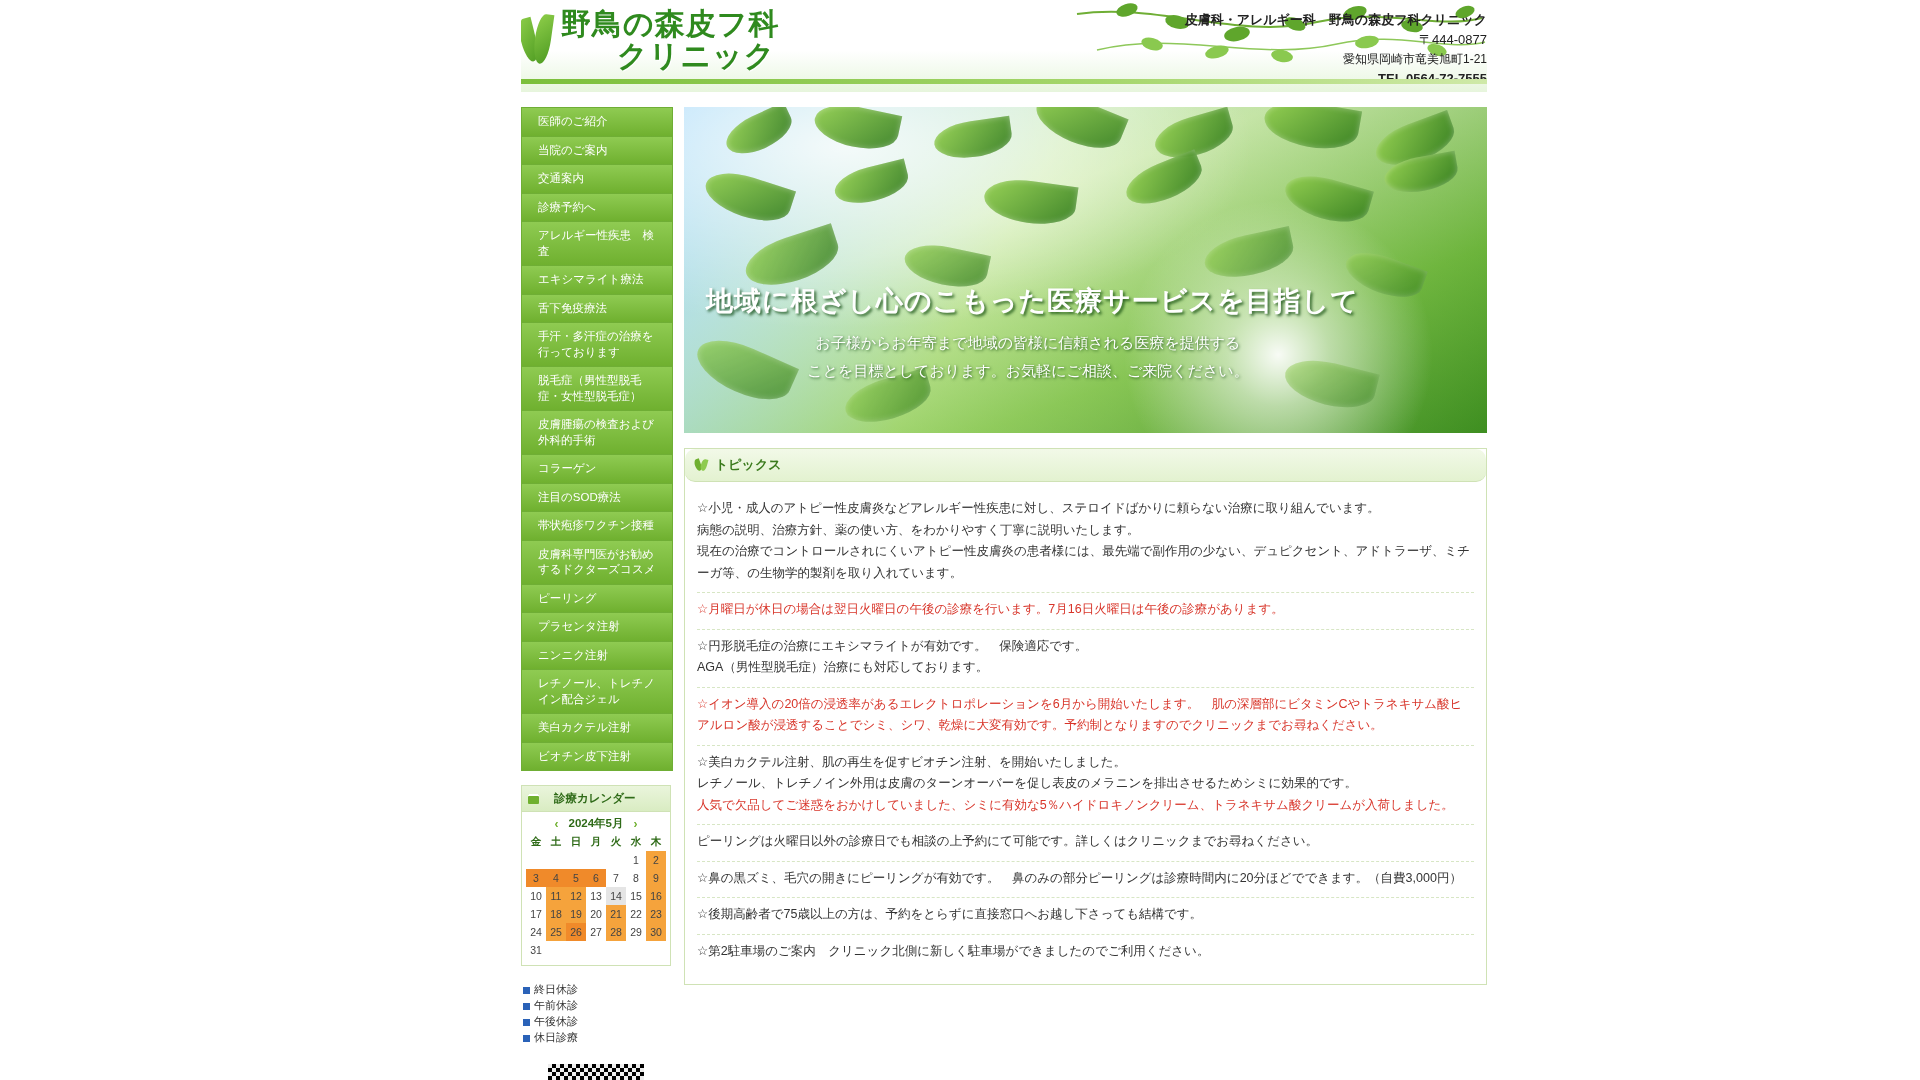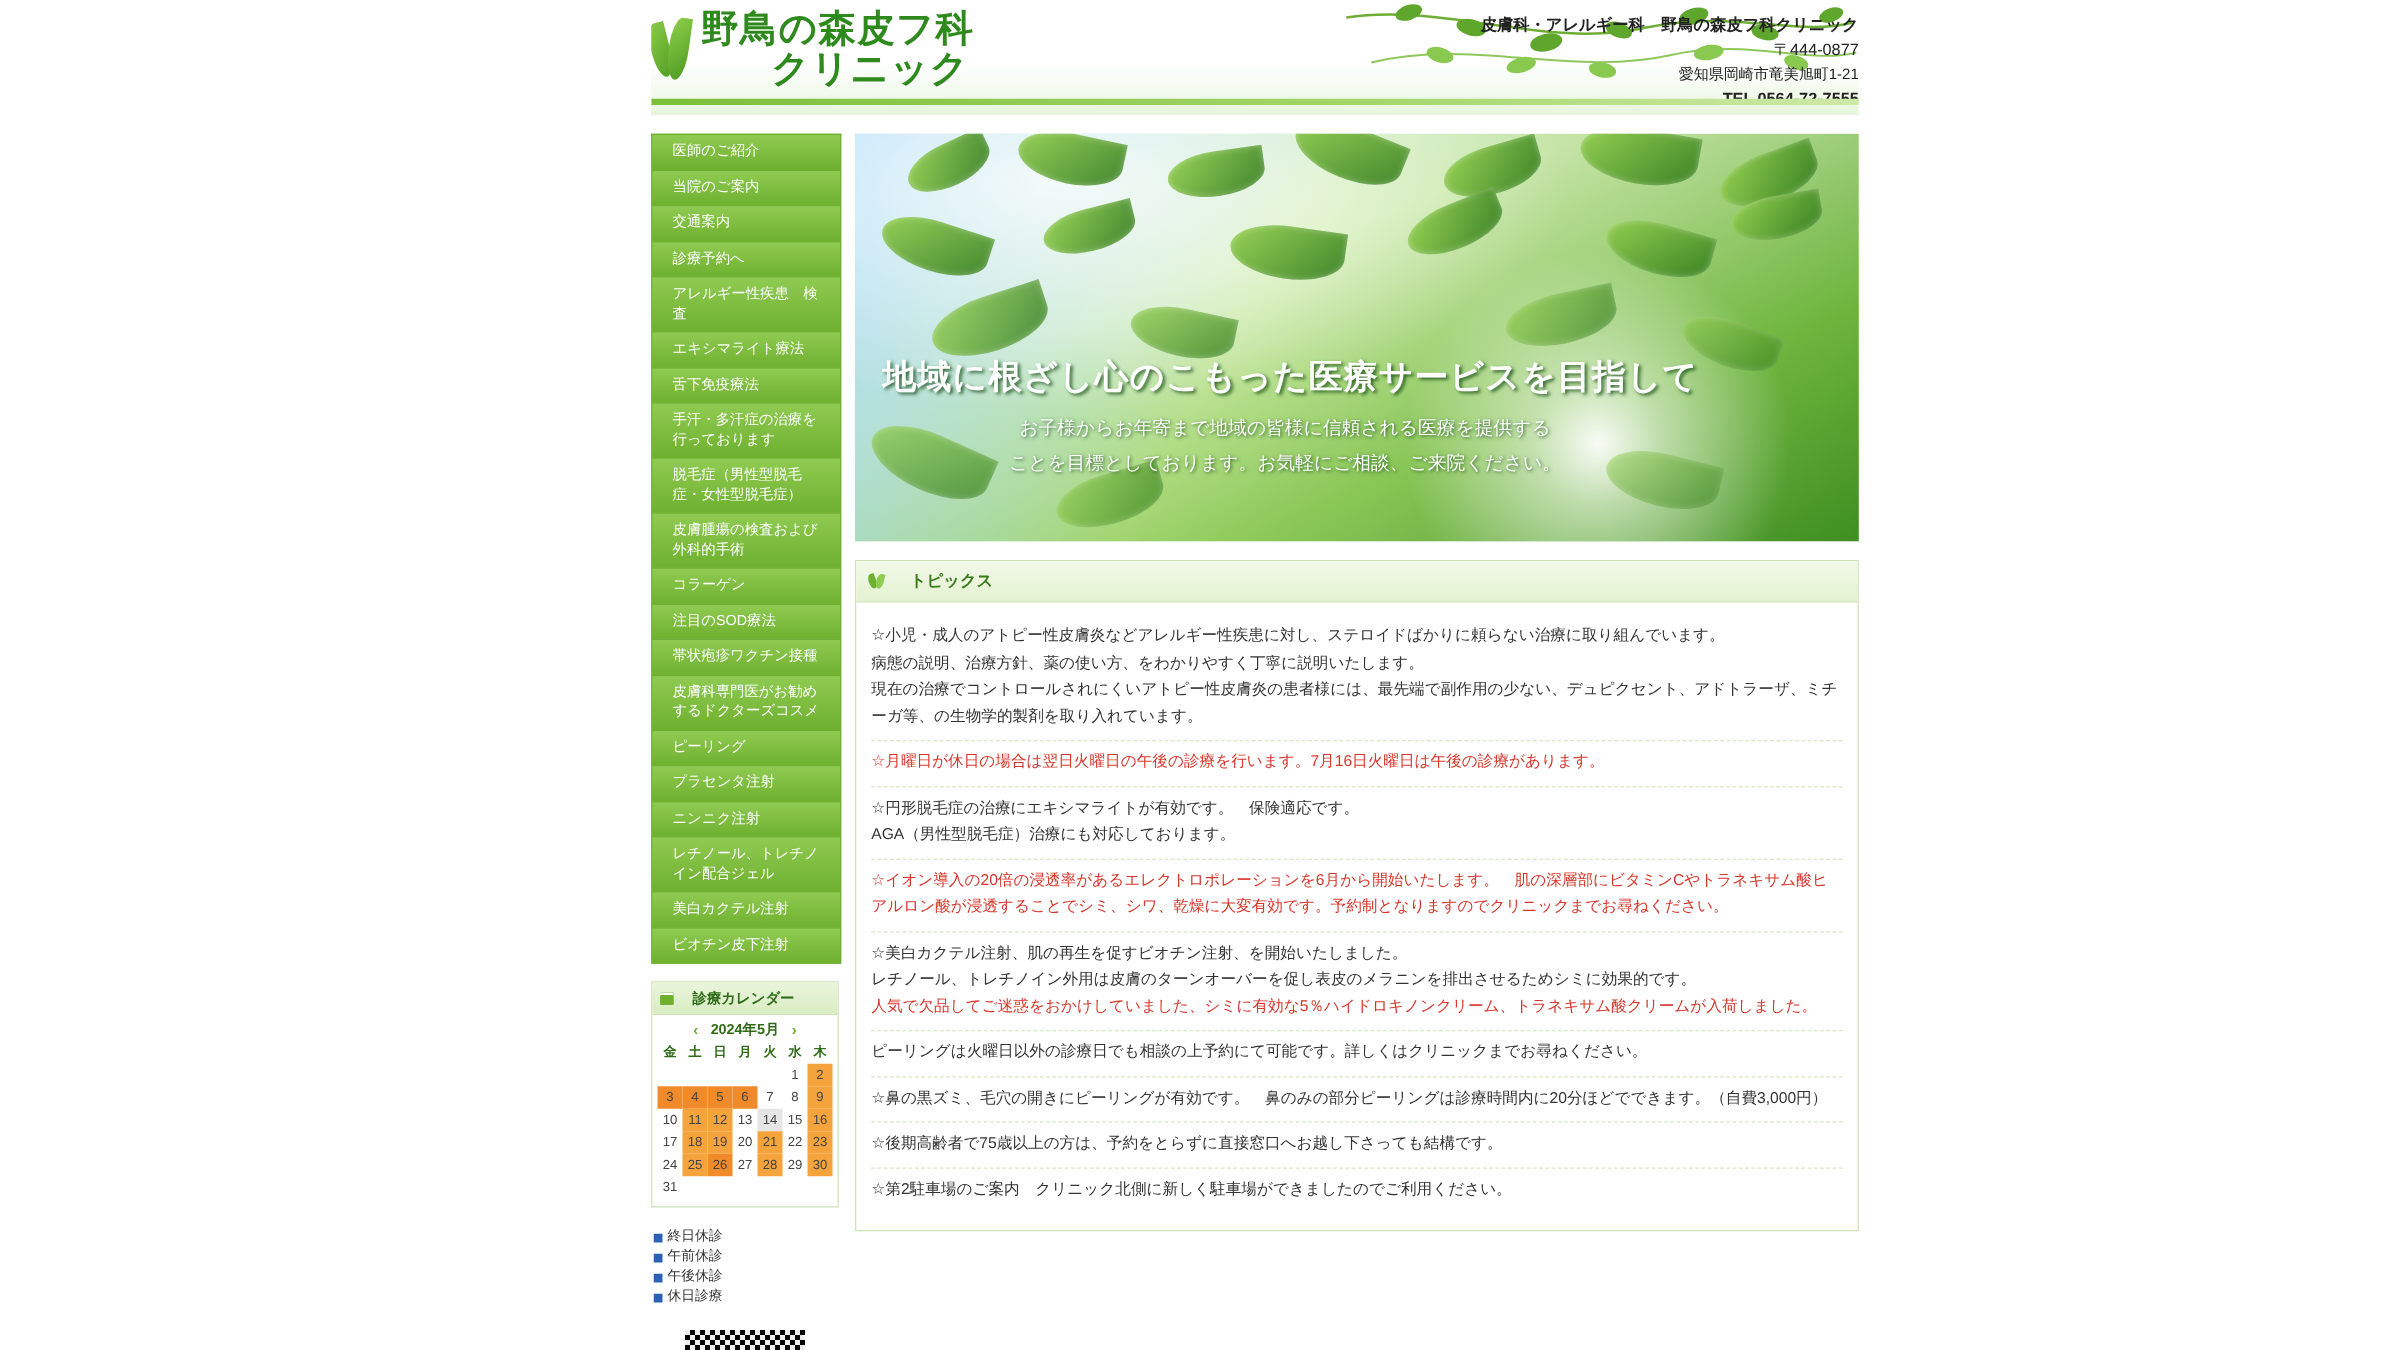--- a/index.html
+++ b/index.html
@@ -156,22 +156,22 @@
     text-align:center;
   }
 
   
   .topics{
     margin-top:15px;width:801px;border:1px solid #cfe2b5;background:#fff;
   }
   .topics-head{
     background:linear-gradient(to bottom,#f2f9e8,#e3f2d0);
     border-bottom:1px solid #cfe2b5;
-    padding:7px 10px;display:flex;align-items:center;gap:20px;
-    font-size:13px;color:#3a7a1c;font-weight:bold;
+    padding:7px 10px;display:flex;align-items:center;gap:7px;
+    font-size:13px;color:#3a7a1c;font-weight:bold;border-radius:10px;
   }
   .leaf-ico{
     width:13px;height:12px;position:relative;display:inline-block;
   }
   .leaf-ico b{
     position:absolute;display:block;width:6px;height:12px;border-radius:50% 0 50% 50%;
     background:#6fb02f;
   }
   .leaf-ico b:nth-child(1){left:0;transform:rotate(-20deg);}
   .leaf-ico b:nth-child(2){left:6px;transform:rotate(15deg);background:#8ecb4f;}

